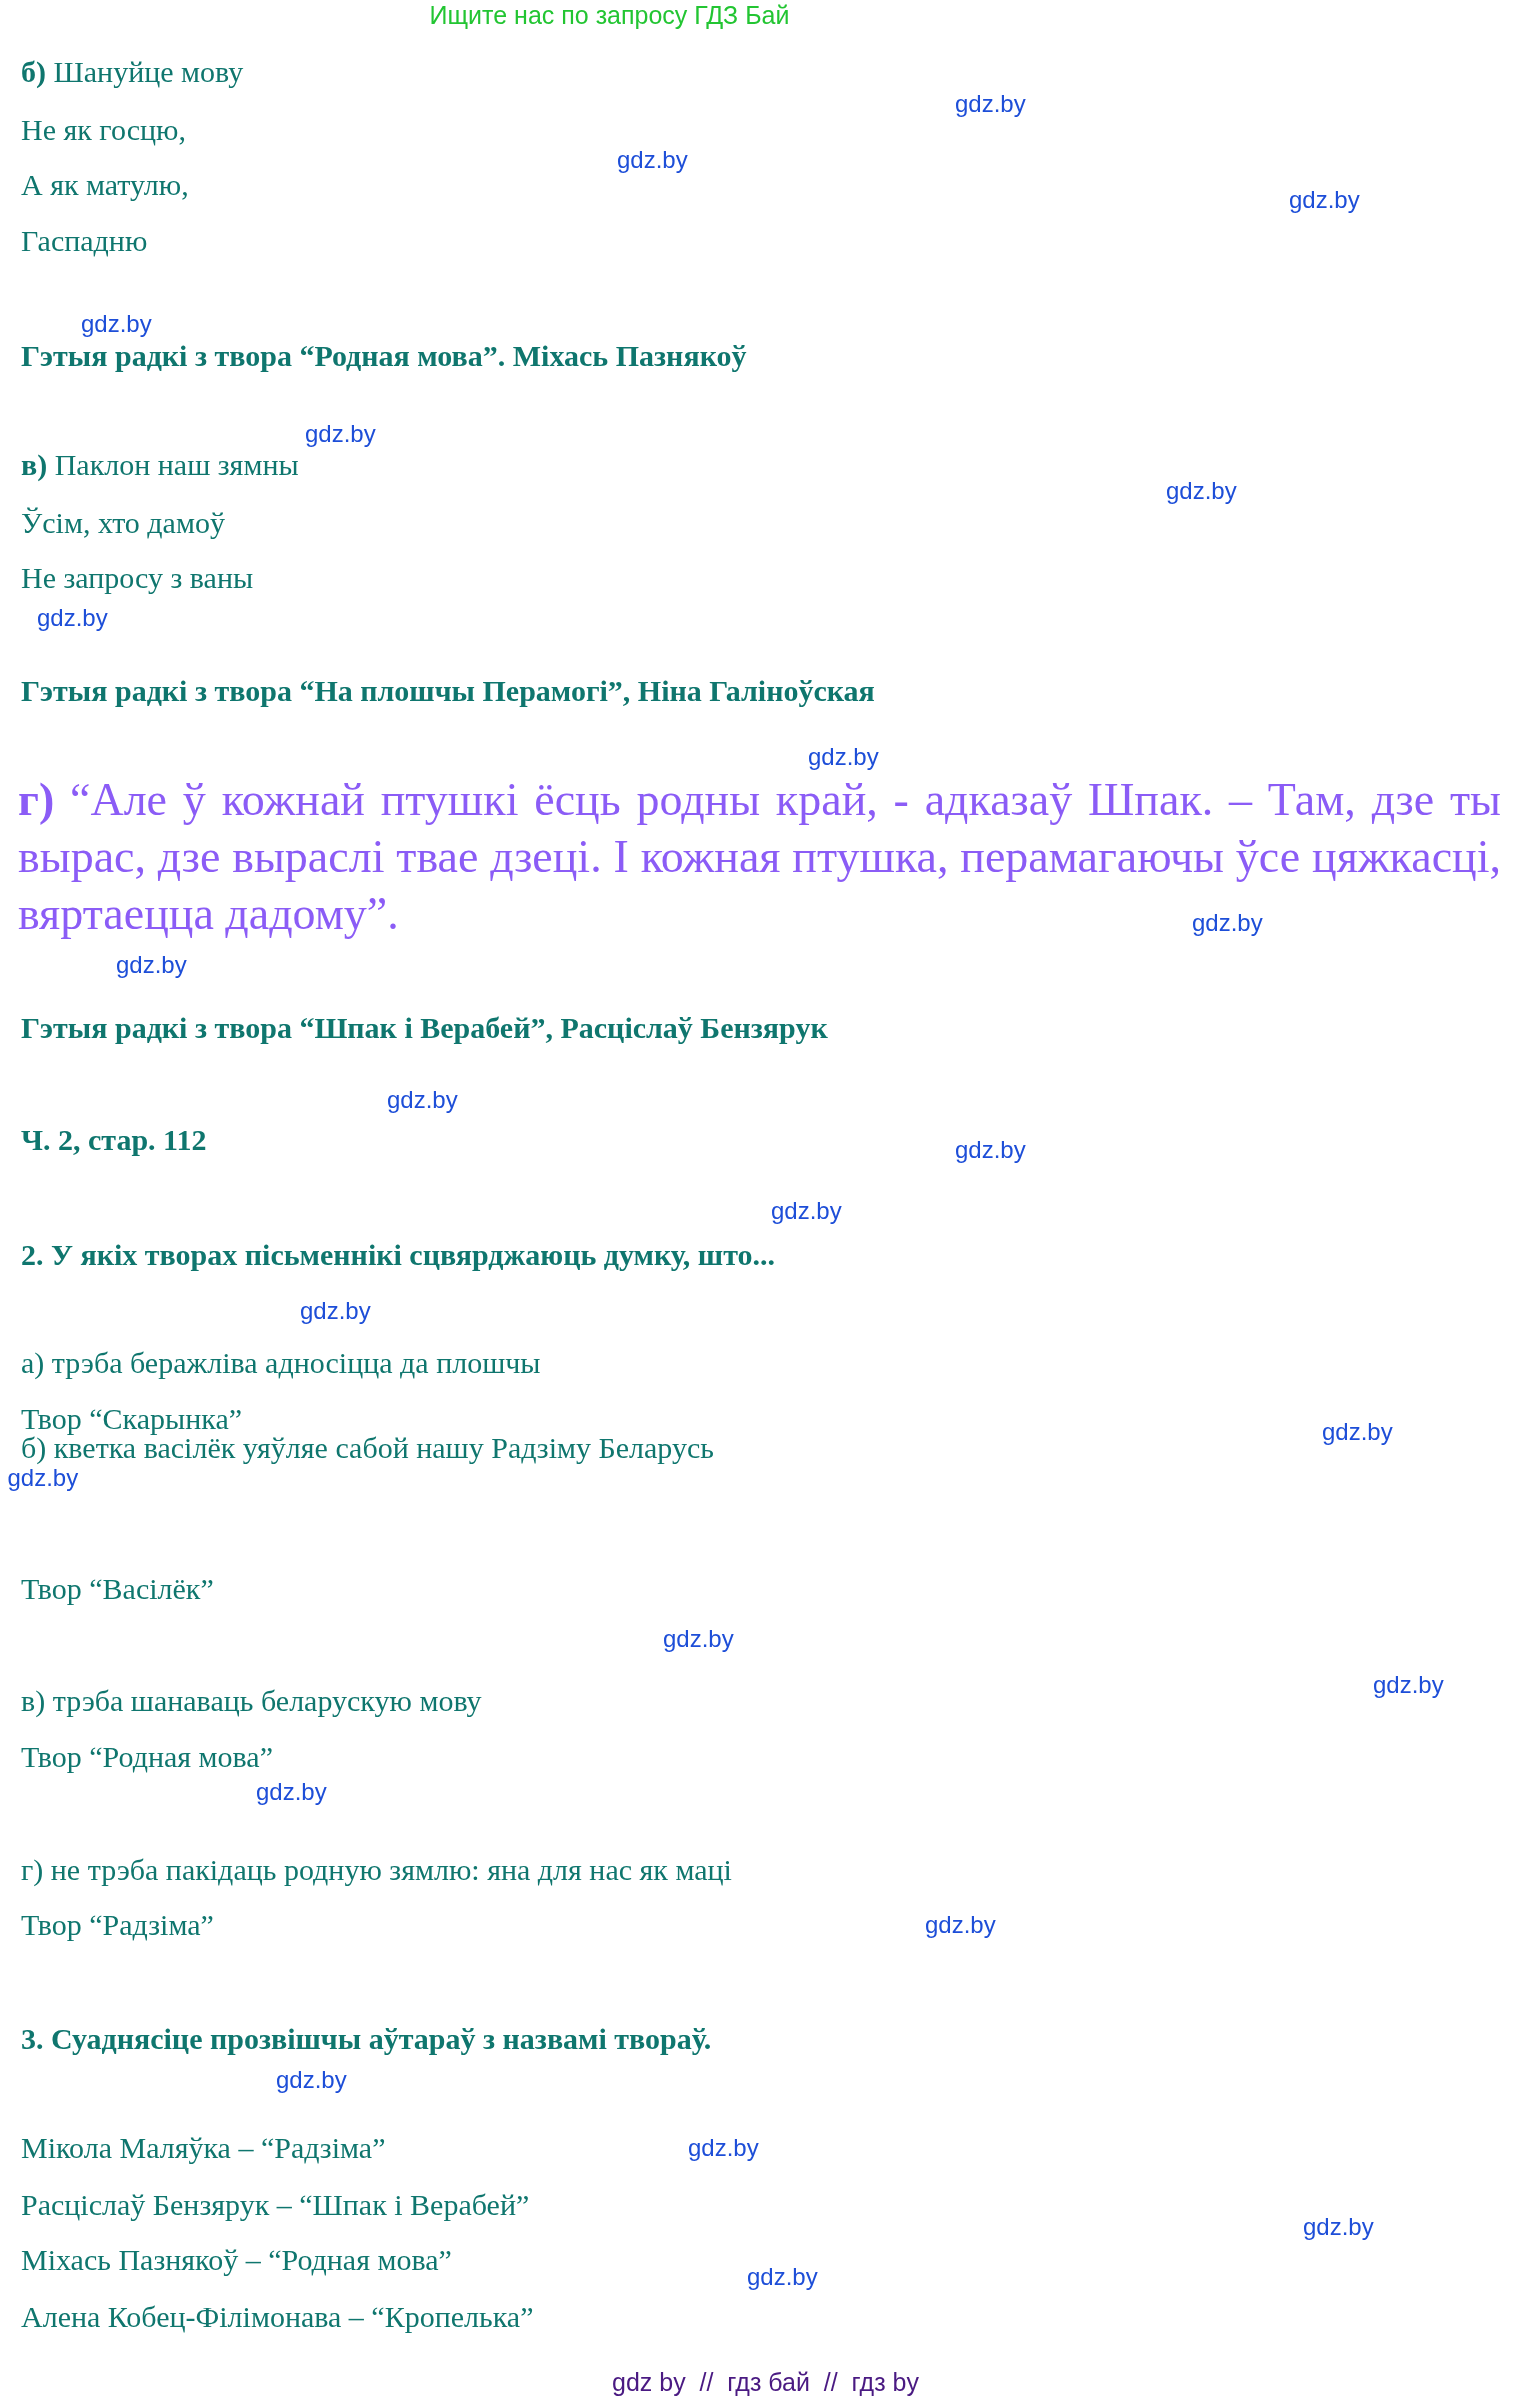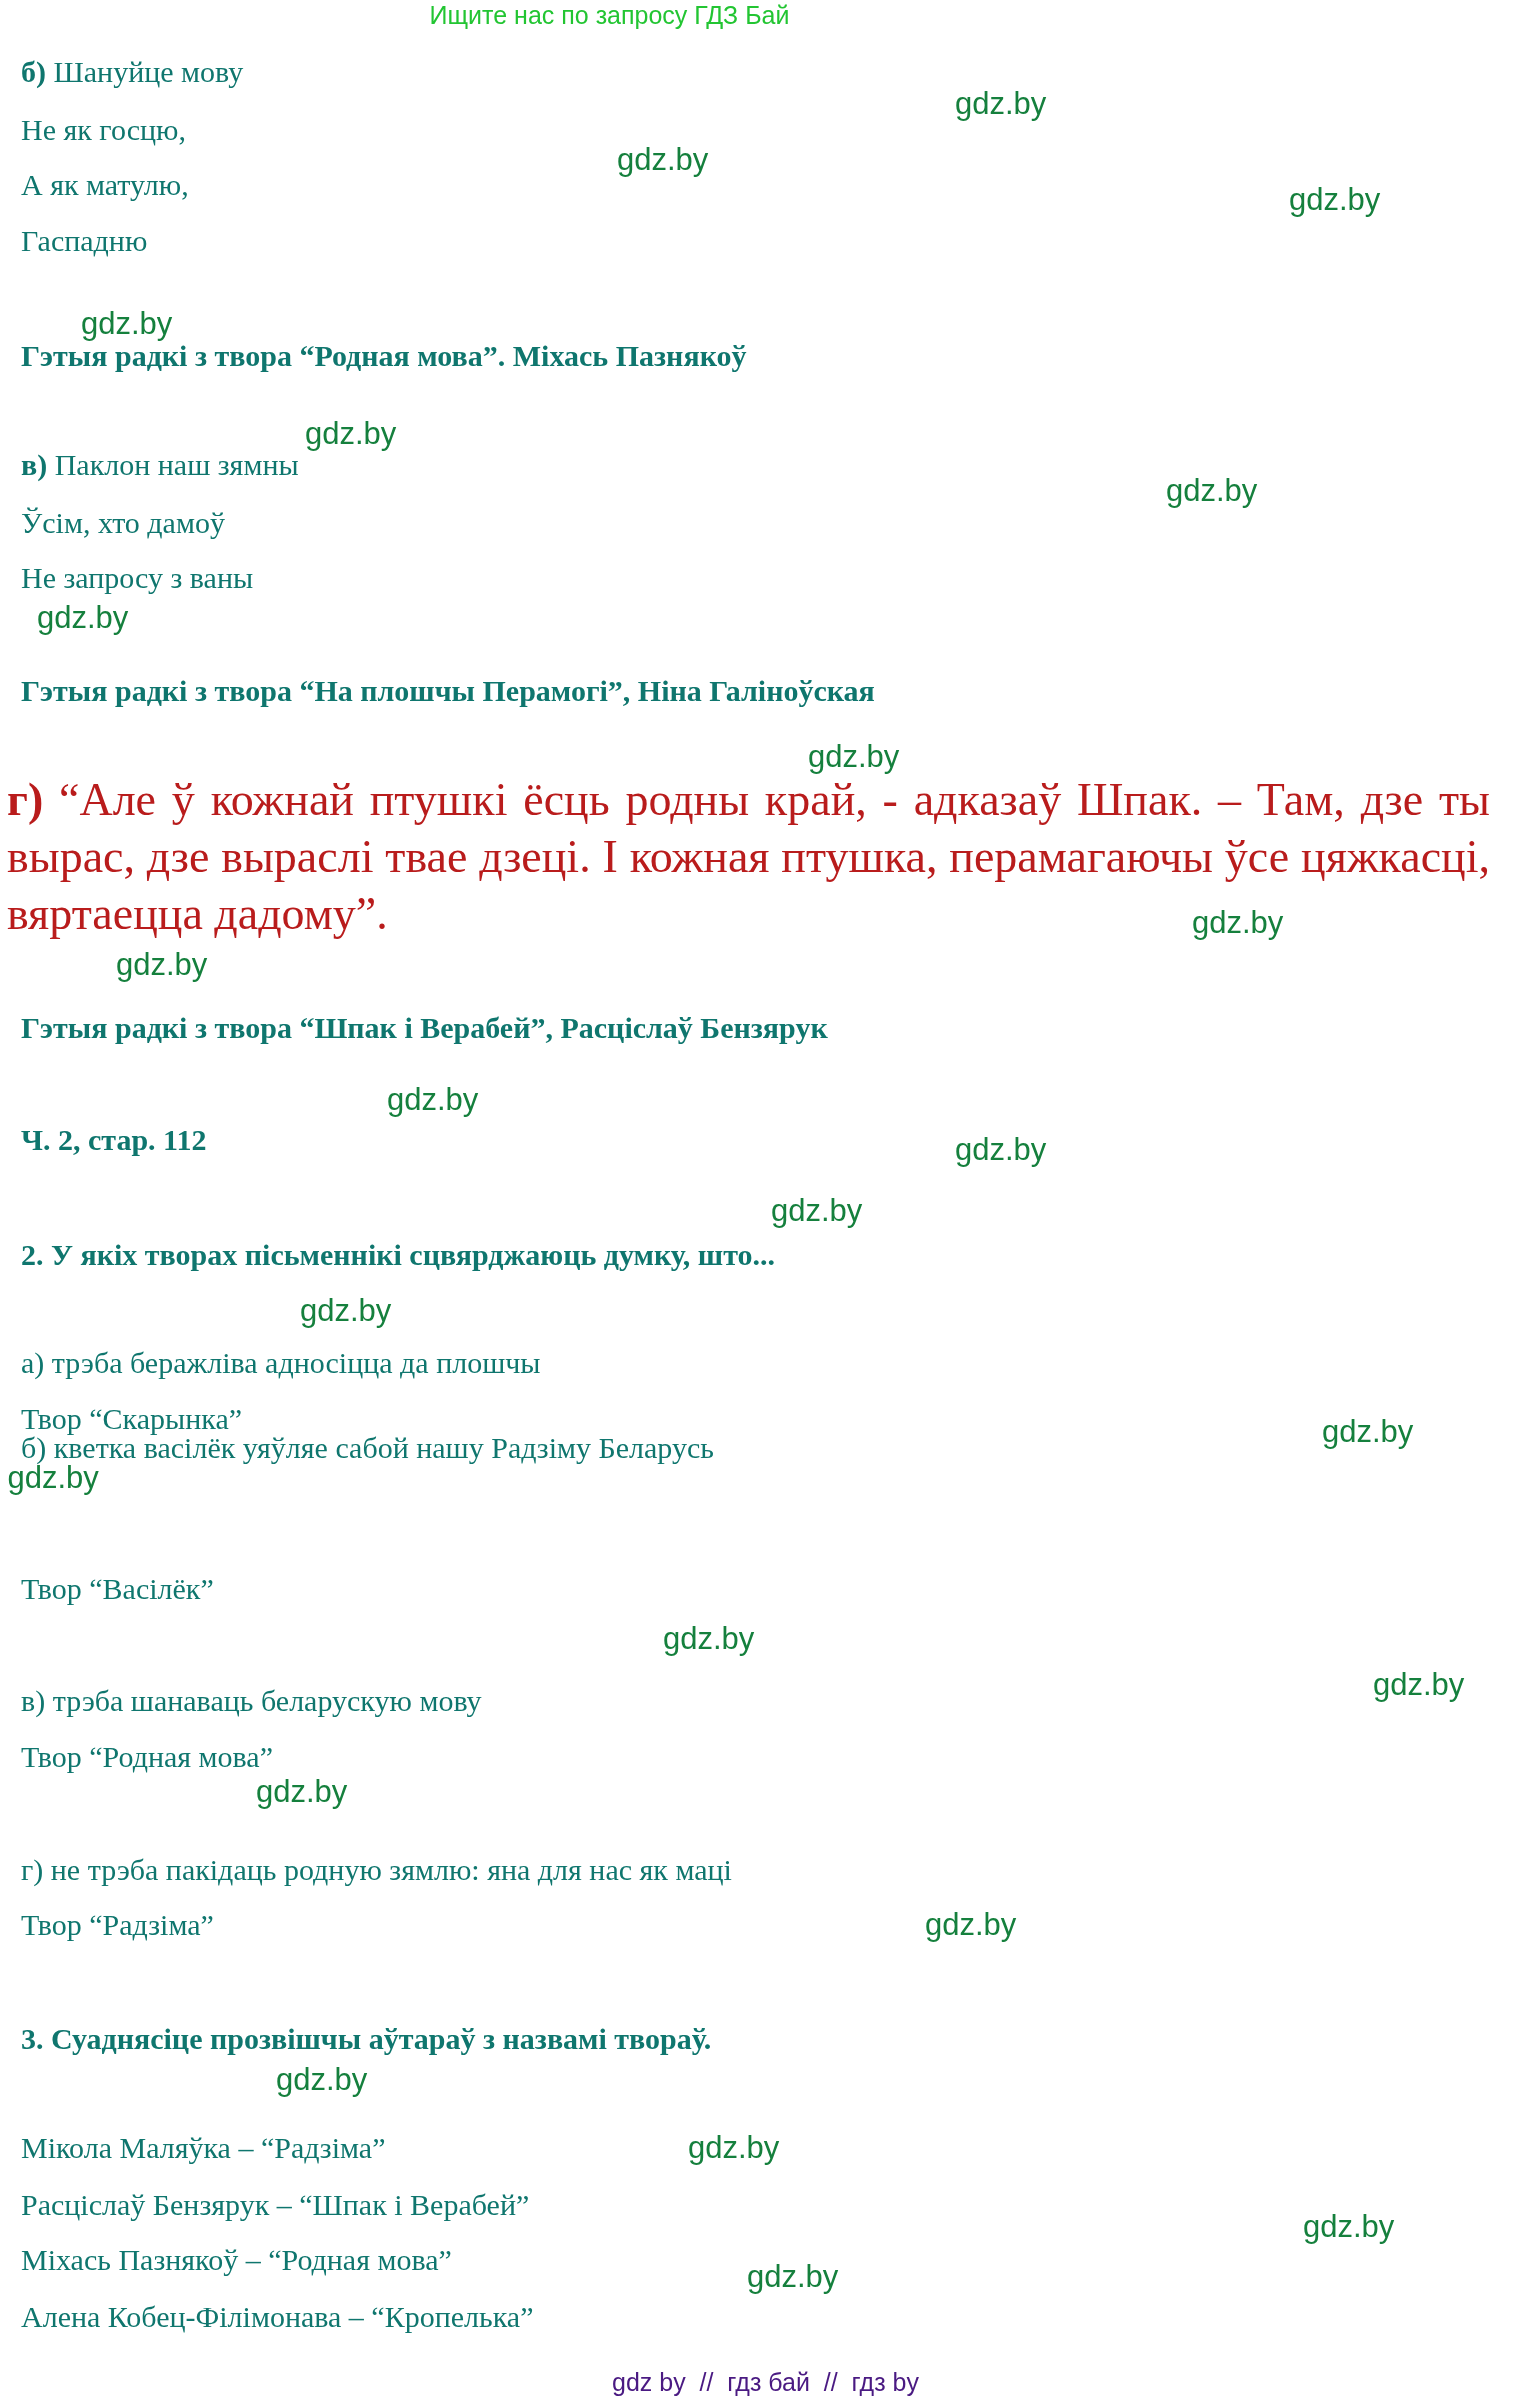--- a/index.html
+++ b/index.html
@@ -16,27 +16,27 @@
   }
   .line {
     position: absolute; left: 21px; height: 55px; line-height: 55px;
     font-family: "Liberation Serif", serif; font-size: 30px; color: #0f766e;
     white-space: nowrap;
   }
   .line b { font-weight: bold; }
   .heading { font-weight: bold; }
   .question { font-weight: bold; }
   .justified {
-    position: absolute; left: 7px; width: 1483px;
+    position: absolute; left: 18px; width: 1483px;
     font-family: "Liberation Serif", serif; font-size: 46px; line-height: 57px;
-    color: #b91c1c; text-align: justify; text-align-last: left;
+    color: #8b5cf6; text-align: justify; text-align-last: left;
   }
   .wm {
     position: absolute; font-family: "Liberation Sans", sans-serif;
-    font-size: 31px; line-height: 27px; color: #15803d; white-space: nowrap;
+    font-size: 24px; line-height: 27px; color: #1d4ed8; white-space: nowrap;
   }
 </style>
 </head>
 <body>
 
 <div class="top-banner">Ищите нас по запросу ГДЗ Бай</div>
 
 <div class="line" style="top:44px"><b>б)</b> <span>Шануйце мову</span></div>
 <div class="line" style="top:102px">Не як госцю,</div>
 <div class="line" style="top:157px">А як матулю,</div>

